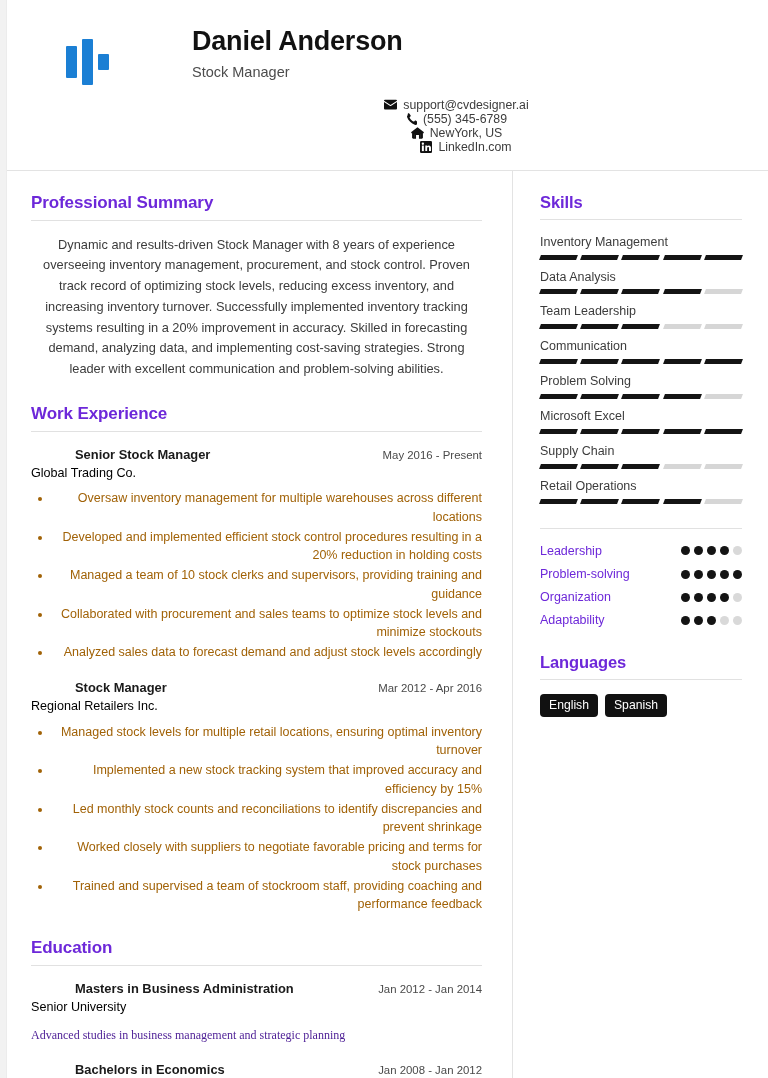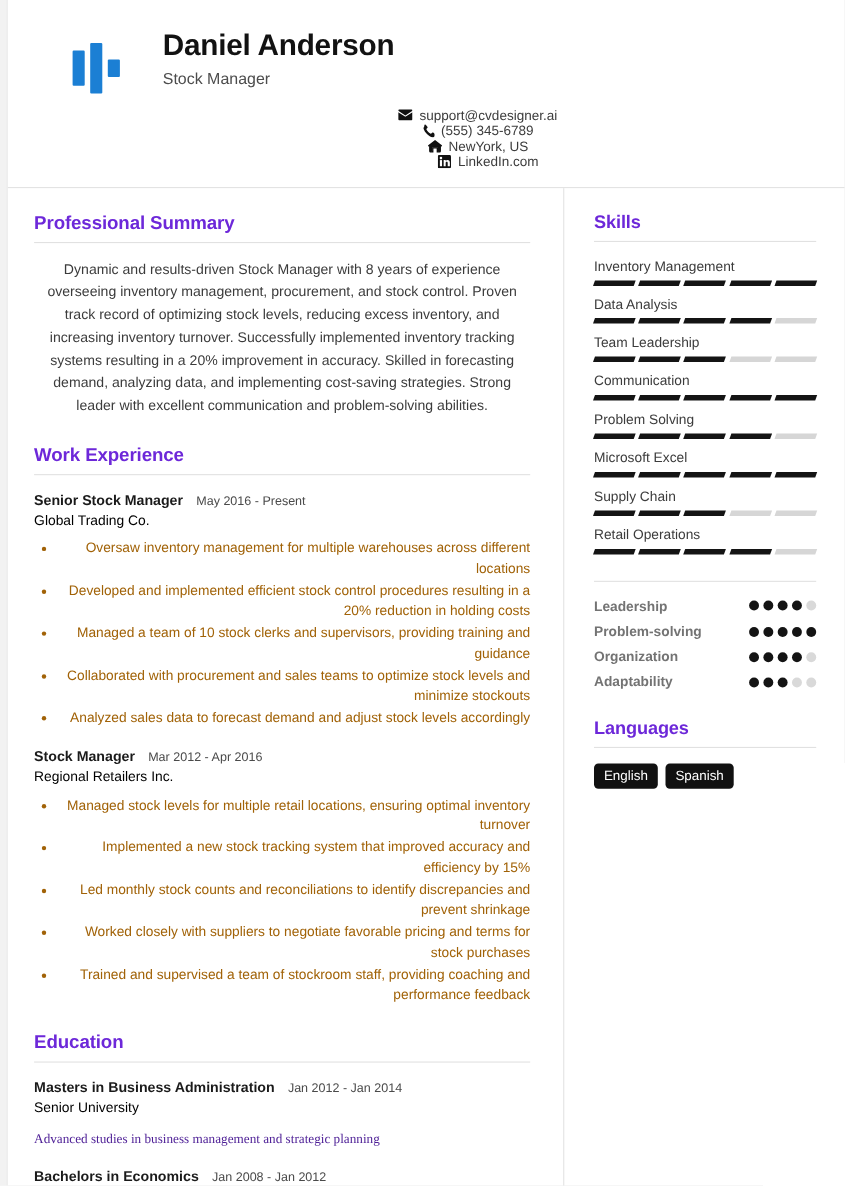--- a/index.html
+++ b/index.html
@@ -29,20 +29,21 @@
     background: #f2f2f2;
     border-right: 1px solid #ececec;
   }
 
   
   .header {
     padding: 26px 28px 16px 28px;
     border-bottom: 1px solid #e3e3e3;
     display: flex;
     align-items: flex-start;
+    gap: 44px;
   }
   .logo {
     width: 118px;
     flex: 0 0 118px;
     display: flex;
     align-items: center;
     justify-content: center;
     padding-top: 10px;
   }
   .logo-mark {
@@ -140,21 +141,22 @@
     margin: 0;
     text-align: center;
   }
 
   
   .entry { margin-bottom: 17px; }
   .entry:last-child { margin-bottom: 0; }
   .entry-head {
     display: flex;
     align-items: baseline;
-    justify-content: flex-start;
+    justify-content: space-between;
+    margin-left: 44px;
   }
   .entry-role {
     font-size: 12.9px;
     font-weight: bold;
     color: #1a1a1a;
     line-height: 1.35;
   }
   .entry-date {
     font-size: 11.4px;
     color: #4a4a4a;
@@ -208,23 +210,22 @@
 
   
   .soft-row {
     display: flex;
     align-items: center;
     justify-content: space-between;
     margin-bottom: 7px;
   }
   .soft-name {
     font-size: 12.5px;
-    color: #737373;
+    color: #6d28d9;
     line-height: 1.3;
-    font-weight: bold;
   }
   .dots { display: flex; gap: 4px; }
   .dot {
     width: 9px; height: 9px;
     border-radius: 50%;
     background: #d9d9d9;
   }
   .dot.on { background: #141414; }
 
   

